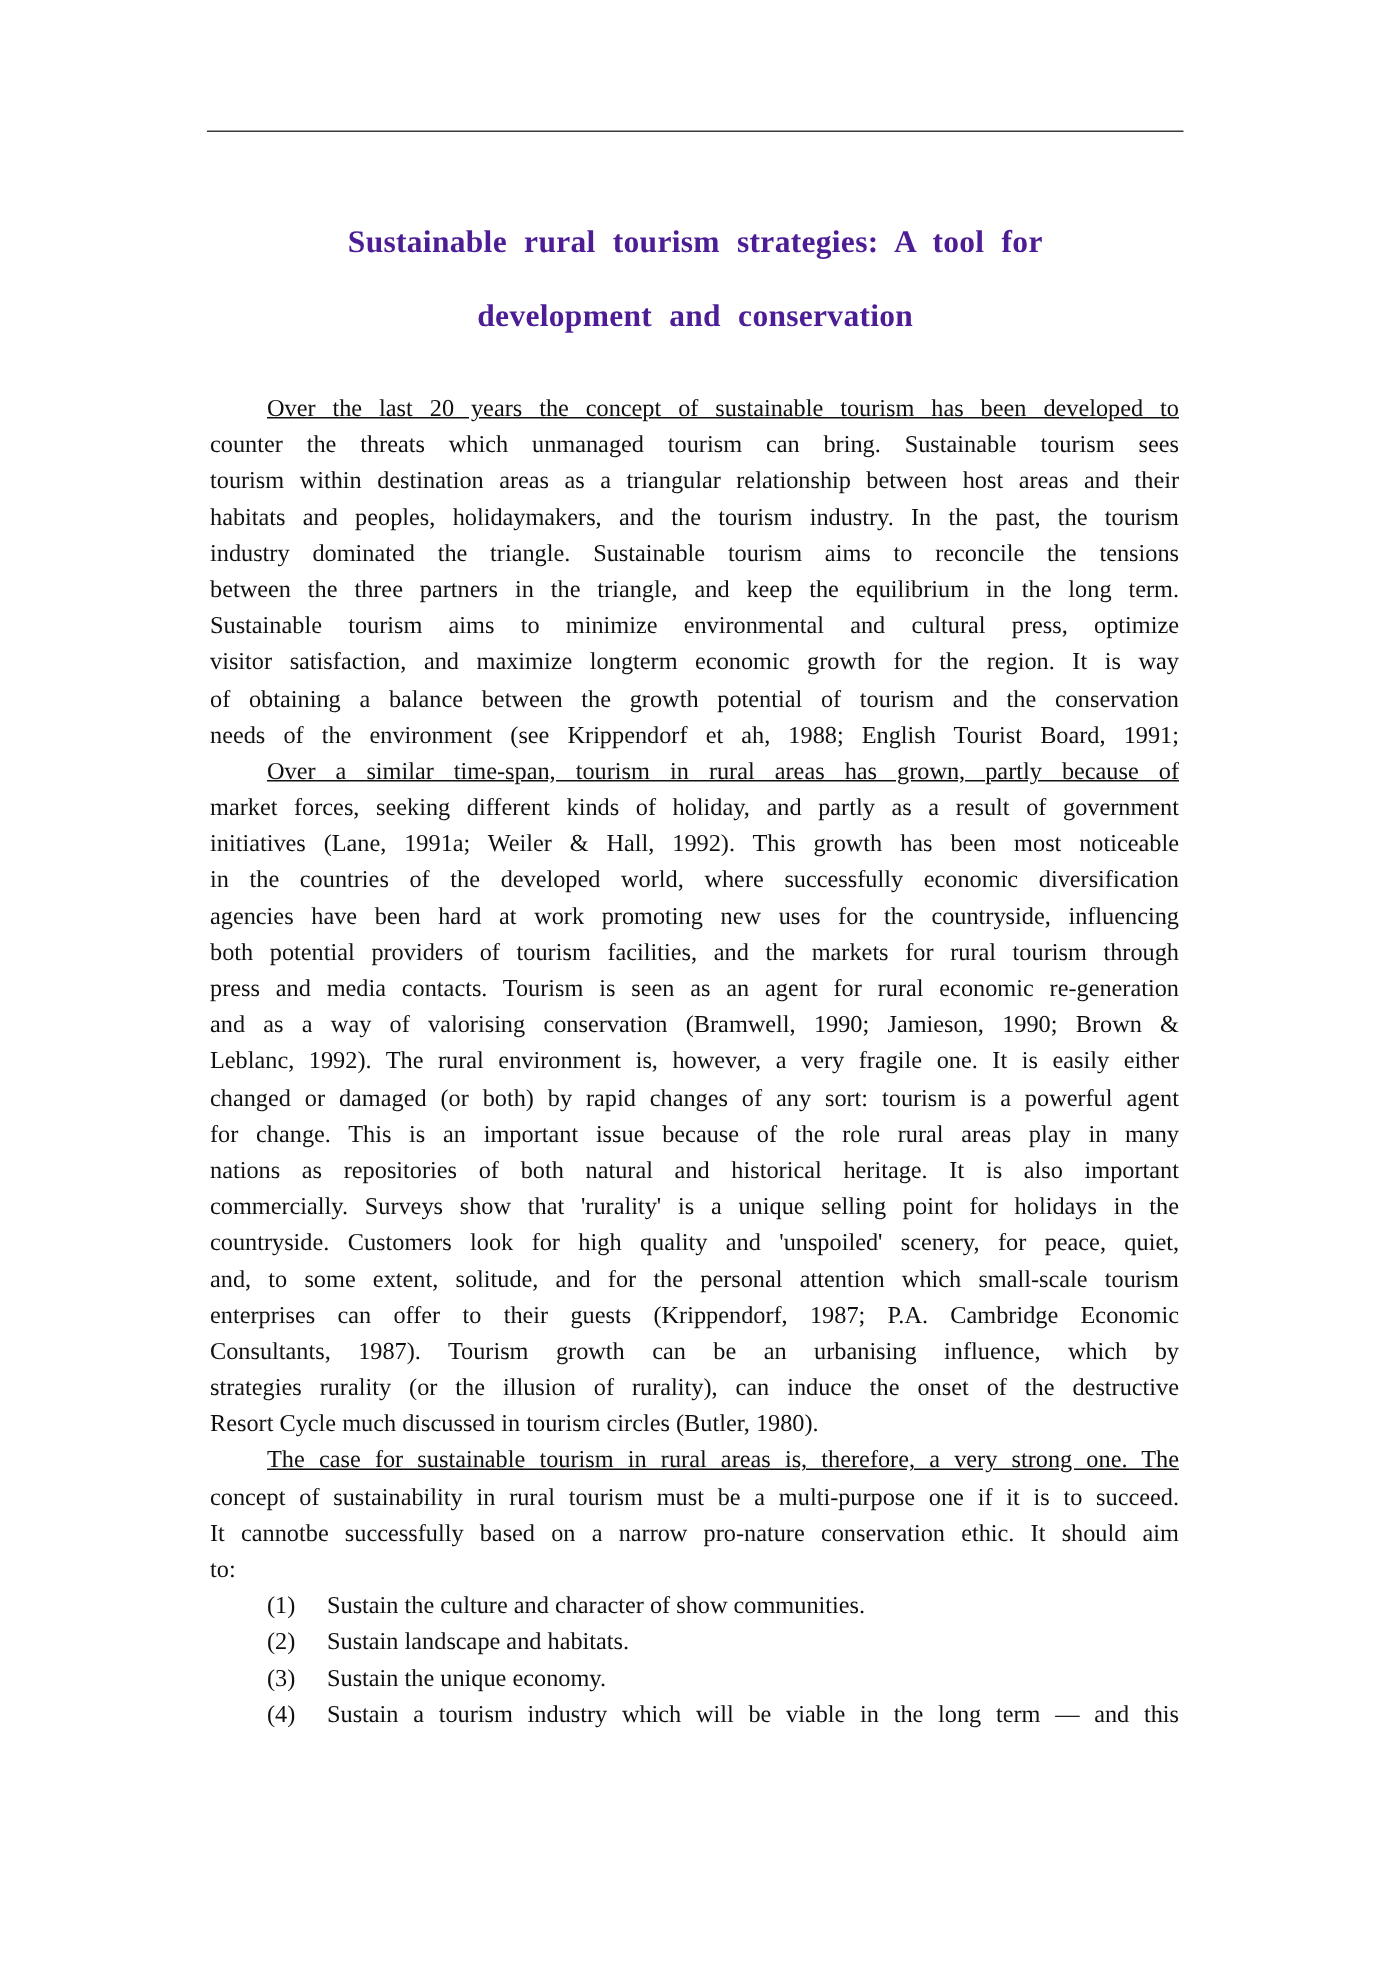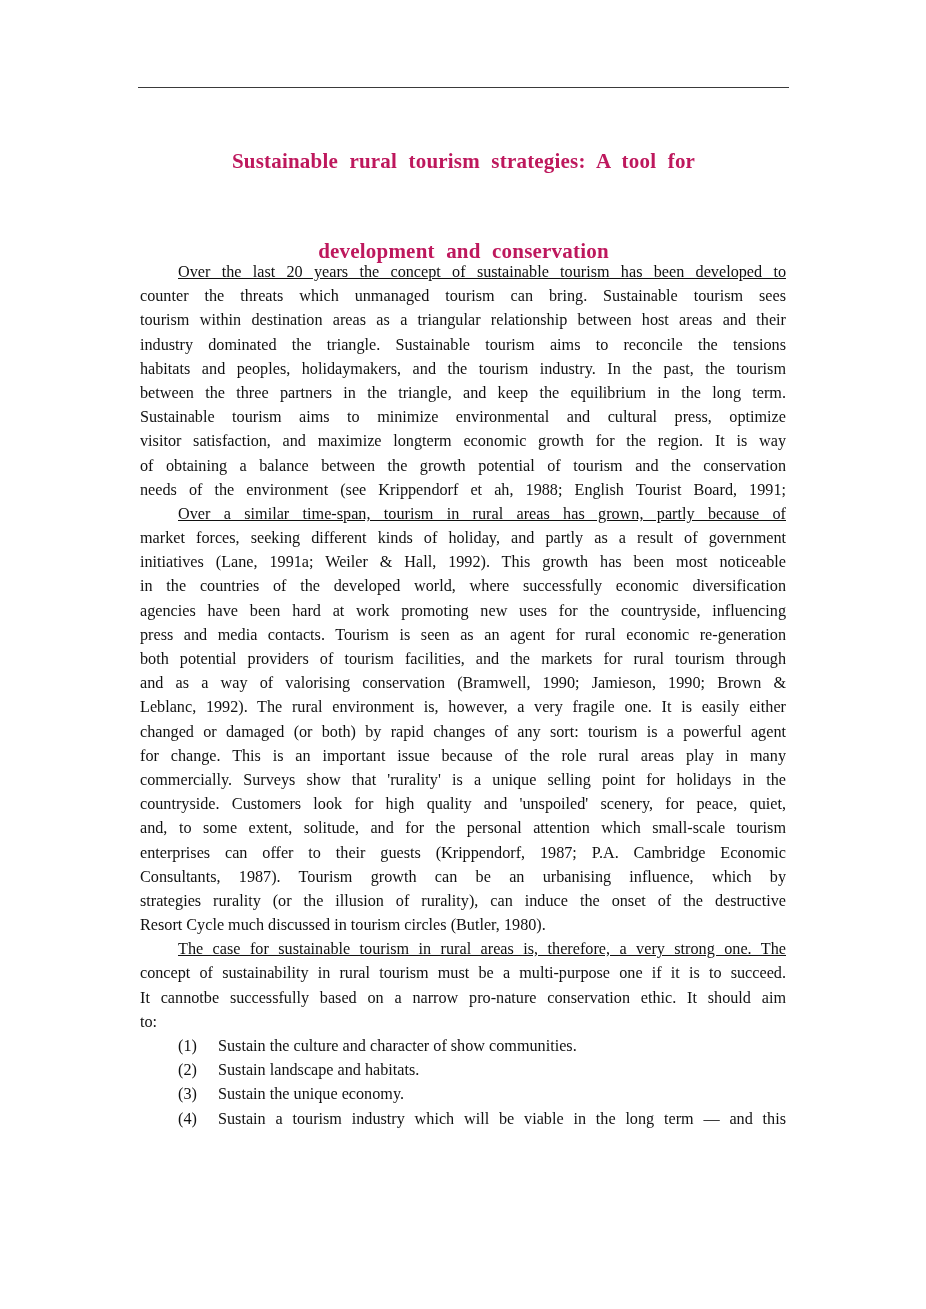--- a/index.html
+++ b/index.html
@@ -25,24 +25,24 @@
     }
     .title {
       position: absolute;
       left: 138px;
       width: 651px;
       text-align: center;
       font-weight: bold;
       font-size: 21px;
       word-spacing: 6px;
       letter-spacing: 0.2px;
-      color: #be185d;
+      color: #4c1d95;
     }
     .title-1 { top: 149px; }
-    .title-2 { top: 198px; margin-top: 41px; }
+    .title-2 { top: 198px; }
     .body-text {
       position: absolute;
       left: 140px;
       top: 260px;
       width: 646px;
       font-size: 16.2px;
       line-height: 24.2px;
     }
     .line {
       display: block;
@@ -84,41 +84,42 @@
 
 <div class="title title-1">Sustainable  rural  tourism  strategies:  A  tool  for</div>
 <div class="title title-2">development  and  conservation</div>
 
 <div class="body-text">
 
   <div>
     <span class="line indent">Over the last 20 years the concept of sustainable tourism has been developed to</span>
     <span class="line">counter the threats which unmanaged tourism can bring. Sustainable tourism sees</span>
     <span class="line">tourism within destination areas as a triangular relationship between host areas and their</span>
+    <span class="line">habitats and peoples, holidaymakers, and the tourism industry. In the past, the tourism</span>
     <span class="line">industry dominated the triangle. Sustainable tourism aims to reconcile the tensions</span>
-    <span class="line">habitats and peoples, holidaymakers, and the tourism industry. In the past, the tourism</span>
     <span class="line">between the three partners in the triangle, and keep the equilibrium in the long term.</span>
     <span class="line">Sustainable tourism aims to minimize environmental and cultural press, optimize</span>
     <span class="line">visitor satisfaction, and maximize longterm economic growth for the region. It is way</span>
     <span class="line">of obtaining a balance between the growth potential of tourism and the conservation</span>
     <span class="line">needs of the environment (see Krippendorf et ah, 1988; English Tourist Board, 1991;</span>
   </div>
 
   <div>
     <span class="line indent">Over a similar time-span, tourism in rural areas has grown, partly because of</span>
     <span class="line">market forces, seeking different kinds of holiday, and partly as a result of government</span>
     <span class="line">initiatives (Lane, 1991a; Weiler &amp; Hall, 1992). This growth has been most noticeable</span>
     <span class="line">in the countries of the developed world, where successfully economic diversification</span>
     <span class="line">agencies have been hard at work promoting new uses for the countryside, influencing</span>
+    <span class="line">both potential providers of tourism facilities, and the markets for rural tourism through</span>
     <span class="line">press and media contacts. Tourism is seen as an agent for rural economic re-generation</span>
-    <span class="line">both potential providers of tourism facilities, and the markets for rural tourism through</span>
     <span class="line">and as a way of valorising conservation (Bramwell, 1990; Jamieson, 1990; Brown &amp;</span>
     <span class="line">Leblanc, 1992). The rural environment is, however, a very fragile one. It is easily either</span>
     <span class="line">changed or damaged (or both) by rapid changes of any sort: tourism is a powerful agent</span>
     <span class="line">for change. This is an important issue because of the role rural areas play in many</span>
+    <span class="line">nations as repositories of both natural and historical heritage. It is also important</span>
     <span class="line">commercially. Surveys show that 'rurality' is a unique selling point for holidays in the</span>
     <span class="line">countryside. Customers look for high quality and 'unspoiled' scenery, for peace, quiet,</span>
     <span class="line">and, to some extent, solitude, and for the personal attention which small-scale tourism</span>
     <span class="line">enterprises can offer to their guests (Krippendorf, 1987; P.A. Cambridge Economic</span>
     <span class="line">Consultants, 1987). Tourism growth can be an urbanising influence, which by</span>
     <span class="line">strategies rurality (or the illusion of rurality), can induce the onset of the destructive</span>
     <span class="line last">Resort Cycle much discussed in tourism circles (Butler, 1980).</span>
   </div>
 
   <div>

